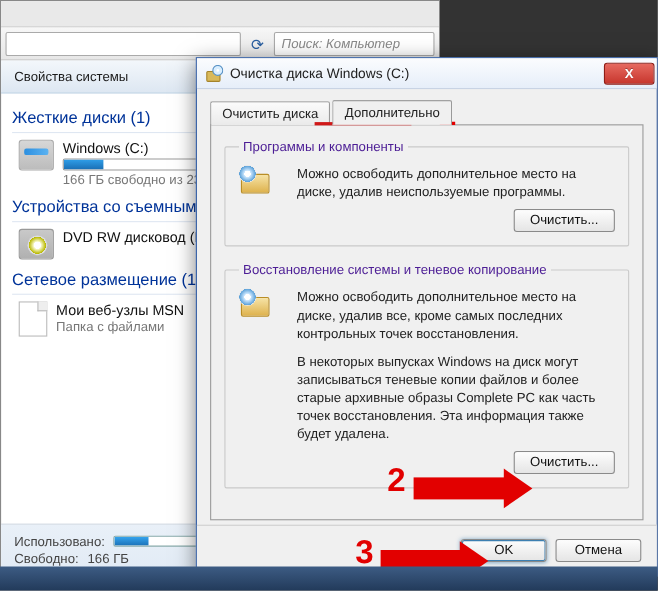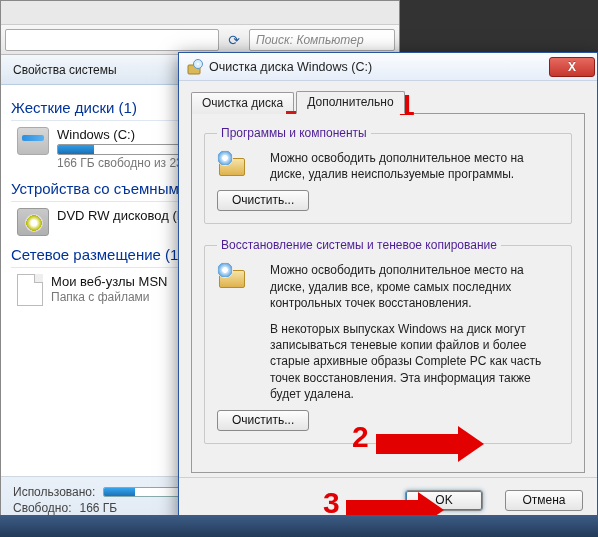--- a/index.html
+++ b/index.html
@@ -72,27 +72,27 @@
 
   fieldset.grp { border:1px solid #c9c9c9; border-radius:2px; margin:0 0 14px 0; padding:10px 12px 12px 12px; }
   fieldset.grp legend { font-size:12px; color:#4c1d95; padding:0 4px; }
   .grp-row { display:flex; gap:21px; align-items:flex-start; }
   .inst-ic { width:32px; height:28px; flex:none; position:relative; }
   .inst-ic .box { position:absolute; left:2px; top:8px; width:26px; height:18px;
                   background:linear-gradient(#f6e3a6,#deb24d); border:1px solid #b98d25; border-radius:2px; }
   .inst-ic .disc { position:absolute; left:0; top:0; width:16px; height:16px; border-radius:50%;
                    background:radial-gradient(circle,#fff 25%,#cfe9ff 26%,#5aa0d8 65%,#e8e8e8 66%); }
   .grp-txt { font-size:12px; color:#222; line-height:1.35; }
-  .grp-btn { display:flex; justify-content:flex-start; margin-top:8px; }
+  .grp-btn { display:flex; justify-content:flex-end; margin-top:8px; }
   button.win { font-size:12px; padding:2px 14px 3px 14px; background:linear-gradient(#fdfdfd,#e5e5e5);
                border:1px solid #8a8a8a; border-radius:3px; color:#111; min-width:78px; }
   button.win.focus { box-shadow:0 0 0 1px #3c7fb1 inset, 0 0 4px rgba(60,127,177,.6); }
 
   .dlg-buttons { height:46px; background:#f0f0f0; border-top:1px solid #cfcfcf;
-                 display:flex; align-items:center; justify-content:flex-end; gap:22px; padding:0 14px; }
+                 display:flex; align-items:center; justify-content:flex-end; gap:8px; padding:0 14px; }
 
   
   .anno { position:absolute; pointer-events:none; font-weight:900; color:#e20000;
           font-family:Arial, sans-serif; }
   .anno.num { font-size:30px; }
   .arrow { position:absolute; pointer-events:none; }
   .arrow .shaft { position:absolute; background:#e20000; height:20px; }
   .arrow .head  { position:absolute; width:0; height:0; border-top:18px solid transparent;
                   border-bottom:18px solid transparent; border-left:26px solid #e20000; }
 
@@ -168,21 +168,21 @@
       <rect x="1" y="6" width="12" height="9" rx="1" fill="#d9b95a" stroke="#a4832a"></rect>
       <circle cx="11" cy="5" r="4.5" fill="#d9eeff" stroke="#5a93c6"></circle>
       <circle cx="11" cy="5" r="1.2" fill="#fff"></circle>
     </svg>
     <span>Очистка диска Windows (C:)</span>
     <div class="title-close">X</div>
   </div>
 
   <div class="dlg-body">
     <div class="tabs">
-      <div class="tab">Очистка диска</div>
+      <div class="tab">Очистить диска</div>
       <div class="tab active">Дополнительно</div>
     </div>
     <div class="tab-underline" style="left:107px; top:30px; width:88px;"></div>
 
     <div class="tab-panel">
 
       <fieldset class="grp">
         <legend>Программы и компоненты</legend>
         <div class="grp-row">
           <div class="inst-ic">

